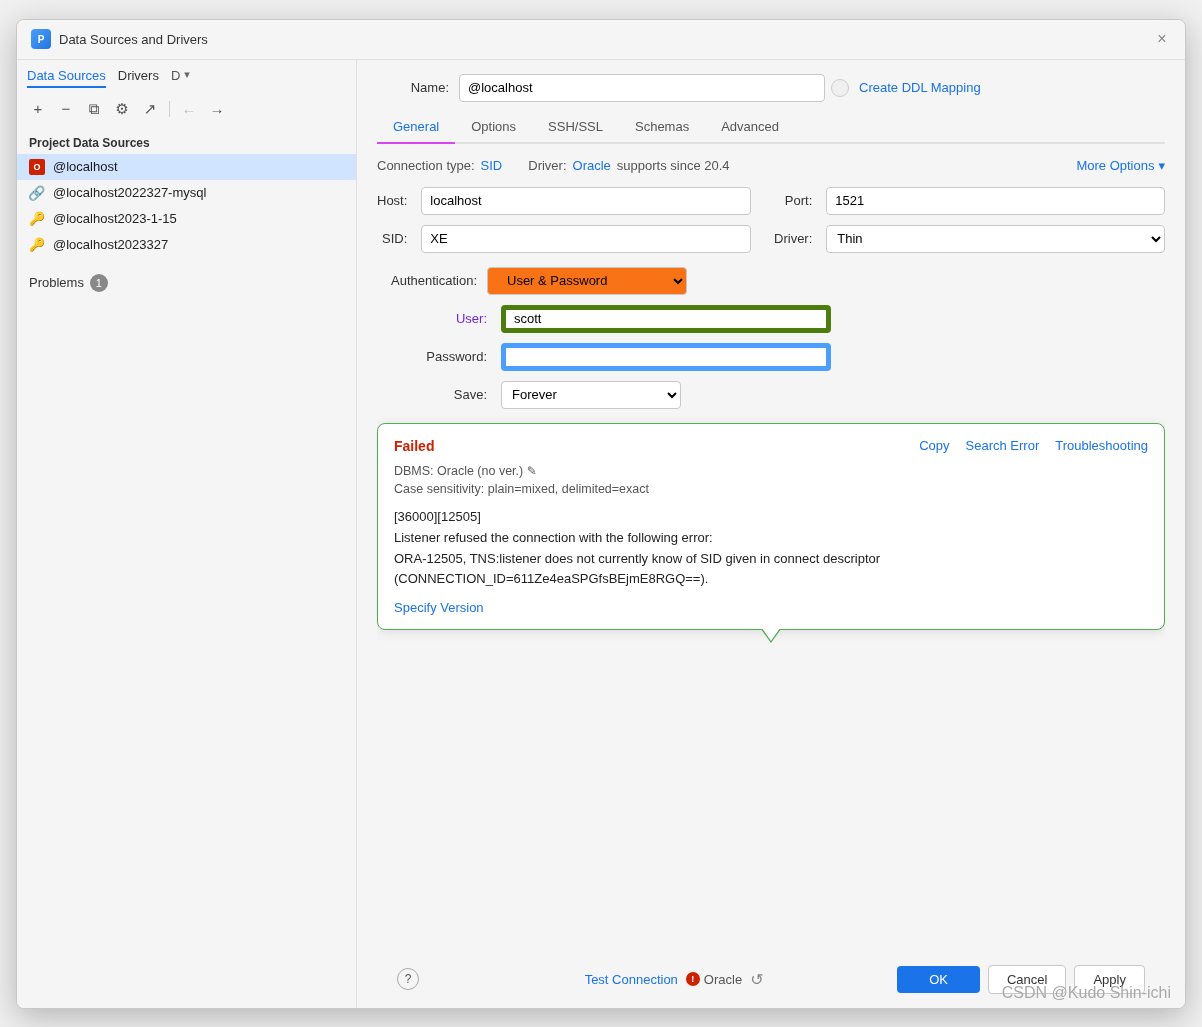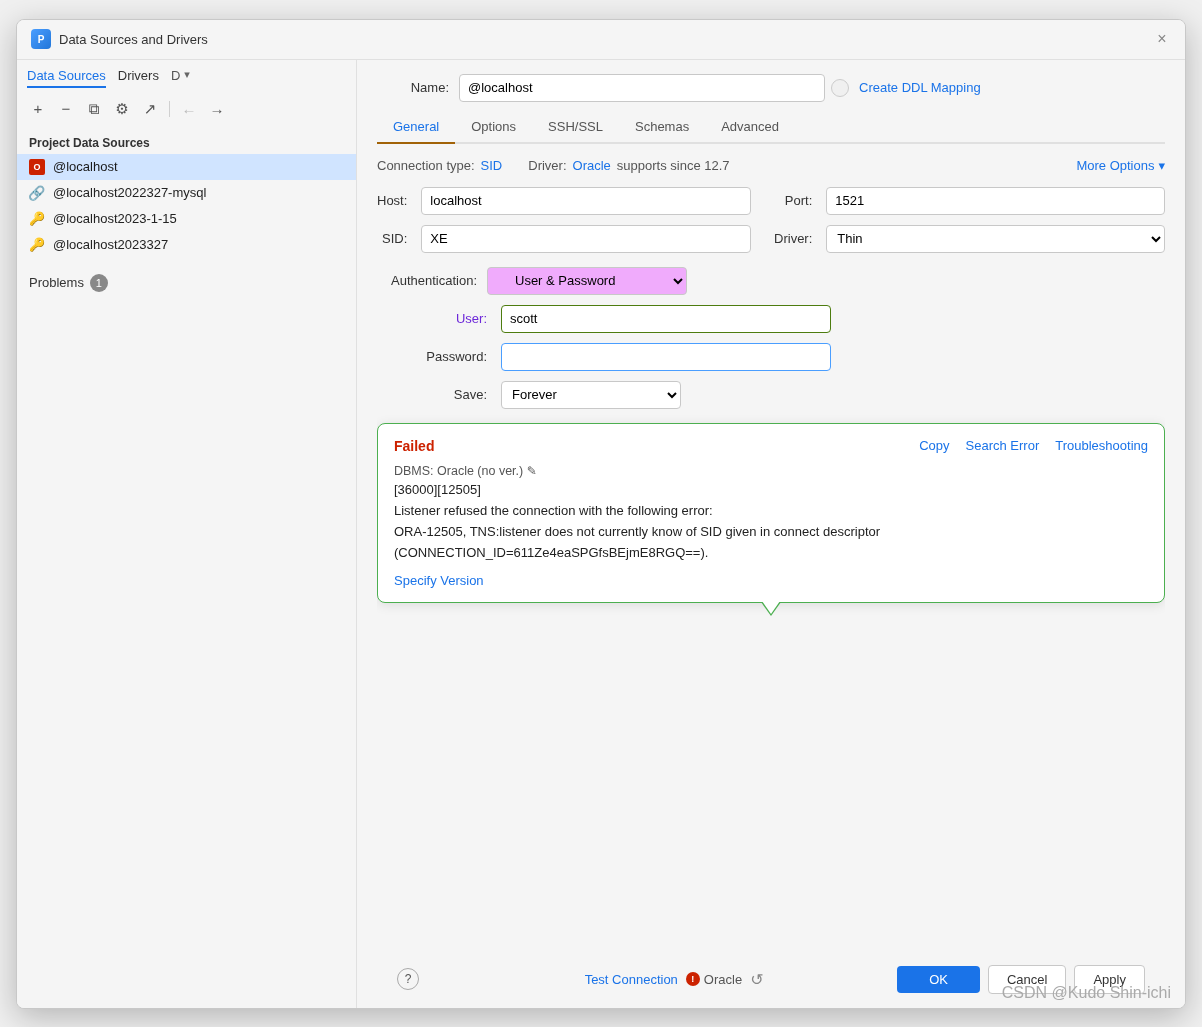--- a/index.html
+++ b/index.html
@@ -256,21 +256,21 @@
     .tab-item {
       padding: 7px 16px 8px;
       font-size: 13px;
       color: #555;
       cursor: pointer;
       border-bottom: 2px solid transparent;
       margin-bottom: -2px;
     }
     .tab-item.active {
       color: #1a73e8;
-      border-bottom: 2px solid #a16207;
+      border-bottom: 2px solid #d946ef;
       font-weight: 500;
     }
 
     
     .conn-type-row {
       display: flex;
       align-items: center;
       gap: 6px;
       margin-bottom: 14px;
       font-size: 13px;
@@ -332,29 +332,29 @@
       display: flex;
       align-items: center;
       gap: 10px;
       margin-bottom: 10px;
     }
     .auth-label { font-size: 13px; color: #333; min-width: 100px; text-align: right; }
     .auth-select {
       height: 28px;
       border: 1px solid #c8c8c8;
       border-radius: 4px;
-      padding: 0 23px;
-      font-size: 13px;
-      background: #f0abfc;
+      padding: 0 15px;
+      font-size: 13px;
+      background: #f97316;
       min-width: 200px;
       cursor: pointer;
     }
     .up-input {
       height: 28px;
-      border: 1px solid #4d7c0f;
+      border: 5px solid #4d7c0f;
       border-radius: 4px;
       padding: 0 8px;
       font-size: 13px;
       background: white;
       width: 100%;
       max-width: 330px;
     }
     .up-input.focus { border-color: #4a9eff; }
 
     
@@ -384,21 +384,21 @@
     }
     .error-action-link {
       color: #1a73e8;
       font-size: 13px;
       cursor: pointer;
       text-decoration: none;
     }
     .error-popup-body {
       font-size: 12.5px;
       color: #555;
-      margin-bottom: 0;
+      margin-bottom: 8px;
       line-height: 1.5;
     }
     .error-popup-code {
       font-size: 13px;
       color: #222;
       line-height: 1.6;
       margin-bottom: 10px;
     }
     .specify-version-link {
       color: #1a73e8;
@@ -644,21 +644,21 @@
         <div class="tab-item">Advanced</div>
       </div>
 
       <div class="right-panel-inner">
 
         <div class="conn-type-row">
           <span class="driver-label">Connection type:</span>
           <span class="conn-value">SID</span>
           <span style="margin-left: 20px;" class="driver-label">Driver:</span>
           <span class="driver-link">Oracle</span>
-          <span class="driver-label">supports since 12.7</span>
+          <span class="driver-label">supports since 20.4</span>
           <div class="more-options-btn">
             <span>More Options</span>
             <span>▾</span>
           </div>
         </div>
 
         <div class="fields-grid">
           <span class="field-label">Host:</span>
           <input class="field-input" type="text" style="max-width: 330px;" value="localhost">
           <span class="field-label">Port:</span>
@@ -706,20 +706,21 @@
               <a class="error-action-link">Copy</a>
               <a class="error-action-link">Search Error</a>
               <a class="error-action-link">Troubleshooting</a>
             </div>
           </div>
           <div class="error-popup-body">
             <div>
               <span>DBMS: Oracle (no ver.)</span>
               <span style="font-size:12px;">✎</span>
             </div>
+            <div>Case sensitivity: plain=mixed, delimited=exact</div>
           </div>
           <div class="error-popup-code">
             <div style="font-weight:500;">[36000][12505]</div>
             <div>Listener refused the connection with the following error:</div>
             <div>ORA-12505, TNS:listener does not currently know of SID given in connect descriptor</div>
             <div>(CONNECTION_ID=611Ze4eaSPGfsBEjmE8RGQ==).</div>
           </div>
           <a class="specify-version-link">Specify Version</a>
           <div class="error-popup-arrow"></div>
           <div class="error-popup-arrow-inner"></div>

